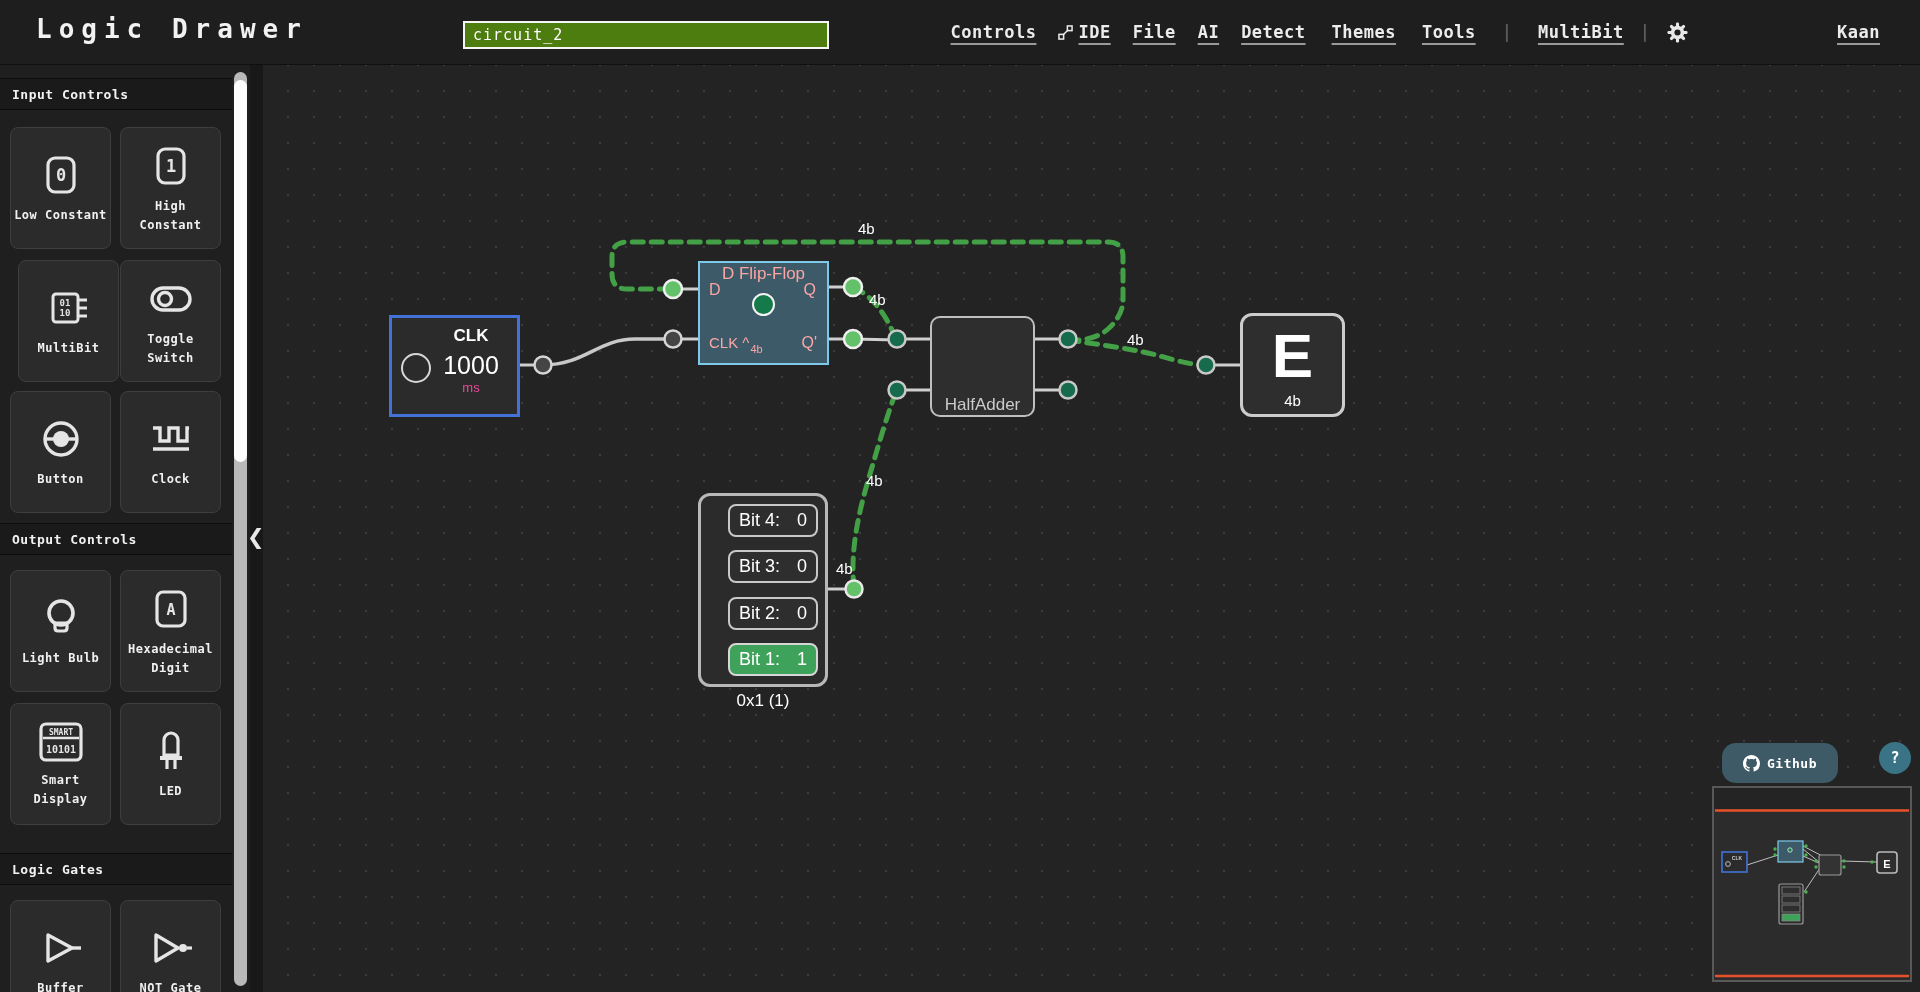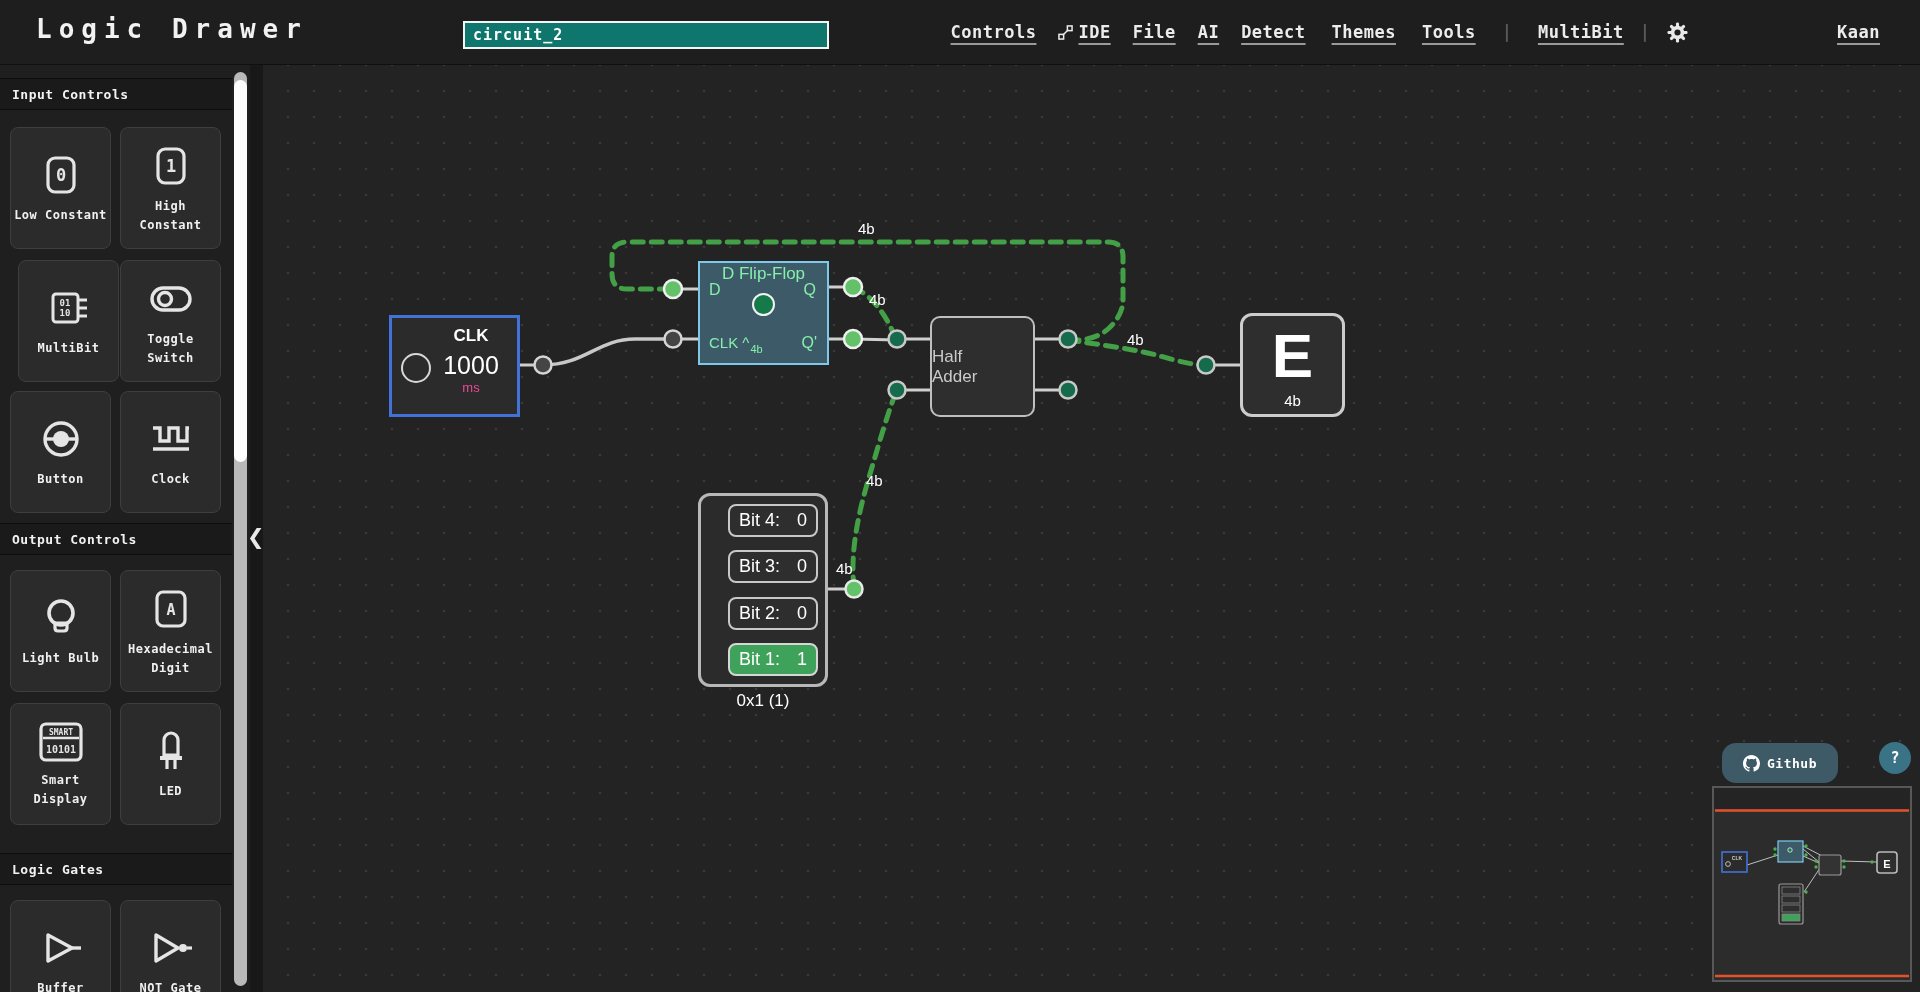--- a/index.html
+++ b/index.html
@@ -4,23 +4,23 @@
 <style>
   html,body{margin:0;padding:0;background:#111;}
   .app{position:relative;width:1920px;height:992px;overflow:hidden;background:#232323;
        font-family:"Liberation Sans","DejaVu Sans",sans-serif;color:#eee;}
   .pixel{font-family:"DejaVu Sans Mono",monospace;font-weight:bold;}
 
   
   .header{position:absolute;left:0;top:0;width:1920px;height:64px;background:#1E1E1E;
           border-bottom:1px solid #101010;z-index:30;}
   .logo{position:absolute;left:36px;top:14px;font-size:26px;letter-spacing:7px;color:#F2F2F2;}
-  .circuit-input{position:absolute;left:463px;top:21px;width:366px;height:28px;background:#0f766e;
+  .circuit-input{position:absolute;left:463px;top:21px;width:366px;height:28px;background:#4d7c0f;
           border:2px solid #f5f5f5;color:#fff;font-size:15px;letter-spacing:1px;padding:0 8px;outline:none;
-          font-family:"DejaVu Sans Mono",monospace;font-weight:bold;box-sizing:border-box;}
+          font-family:"DejaVu Sans Mono",monospace;font-weight:normal;box-sizing:border-box;}
   .nav{position:absolute;right:40px;top:0;height:64px;display:flex;align-items:center;}
   .nav-link{color:#ECECEC;font-size:17px;letter-spacing:.5px;text-decoration:underline;
             text-decoration-color:#9a9a9a;text-decoration-thickness:2px;text-underline-offset:5px;cursor:pointer;white-space:nowrap;}
   .nav-gap22{margin-left:22px;} .nav-gap26{margin-left:26px;} .nav-gap16{margin-left:16px;}
   .nav-sep{color:#5a5a5a;font-size:17px;}
   .ide-item{display:inline-flex;align-items:center;gap:5px;}
   .gear-btn{display:inline-flex;cursor:pointer;margin-left:16px;}
   .user-link{margin-left:148px;}
 
   
@@ -46,31 +46,31 @@
   .wires-svg{position:absolute;left:0;top:0;width:1920px;height:992px;z-index:5;}
   .wlabel{fill:#FFFFFF;font-size:15px;font-family:"Liberation Sans","DejaVu Sans",sans-serif;}
 
   .block{position:absolute;box-sizing:border-box;z-index:10;cursor:grab;}
   .clk-block{left:389px;top:315px;width:131px;height:102px;background:#2B2B2B;border:3px solid #4272D8;}
   .clk-circle{position:absolute;left:9px;top:35px;width:30px;height:30px;border:2.5px solid #D8D8D8;border-radius:50%;box-sizing:border-box;}
   .clk-title{position:absolute;left:38px;top:8px;width:82px;text-align:center;font-size:17px;font-weight:bold;color:#FFF;}
   .clk-value{position:absolute;left:38px;top:33px;width:82px;text-align:center;font-size:25px;color:#FFF;}
   .clk-unit{position:absolute;left:38px;top:62px;width:82px;text-align:center;font-size:13px;color:#ec4899;}
 
-  .dff-block{left:698px;top:261px;width:131px;height:104px;background:#3C5A68;border:2.5px solid #7EC8EA;color:#86efac;}
+  .dff-block{left:698px;top:261px;width:131px;height:104px;background:#3C5A68;border:2.5px solid #7EC8EA;color:#fca5a5;}
   .dff-title{position:absolute;left:0;top:1px;width:100%;text-align:center;font-size:17px;}
   .dff-d{position:absolute;left:9px;top:18px;font-size:16px;}
   .dff-q{position:absolute;right:11px;top:18px;font-size:16px;}
   .dff-dot{position:absolute;left:52px;top:30px;width:23px;height:23px;border-radius:50%;background:#157A4A;border:2.5px solid #F2F2F2;box-sizing:border-box;}
   .dff-clk{position:absolute;left:9px;top:71px;font-size:15px;}
   .dff-clk .sub{font-size:11px;position:relative;top:5px;left:1px;}
   .dff-qn{position:absolute;right:10px;top:71px;font-size:16px;}
 
   .ha-block{left:930px;top:316px;width:105px;height:101px;background:#2E2E2E;border:2.5px solid #BFBFBF;border-radius:10px;
-      display:flex;flex-direction:column;align-items:flex-start;justify-content:center;}
+      display:flex;flex-direction:row;align-items:flex-end;justify-content:center;}
   .ha-line{font-size:17px;line-height:20px;color:#CACACA;}
 
   .e-block{left:1240px;top:313px;width:105px;height:104px;background:#2E2E2E;border:3px solid #CCCCCC;border-radius:12px;}
   .e-value{position:absolute;left:0;top:4px;width:100%;text-align:center;font-size:62px;font-weight:bold;color:#FFF;}
   .e-bits{position:absolute;left:0;bottom:5px;width:100%;text-align:center;font-size:15px;color:#FFF;}
 
   .mb-panel{left:698px;top:493px;width:130px;height:194px;background:#2B2B2B;border:3px solid #B8B8B8;border-radius:12px;
       display:flex;flex-direction:column;justify-content:space-between;padding:8px 7px;box-sizing:border-box;}
   .mb-row{height:33px;border:2.5px solid #C8C8C8;border-radius:8px;background:#2E2E2E;display:flex;align-items:center;
       justify-content:space-between;padding:0 9px;font-size:18px;color:#FFF;box-sizing:border-box;cursor:pointer;margin-left:20px;}

